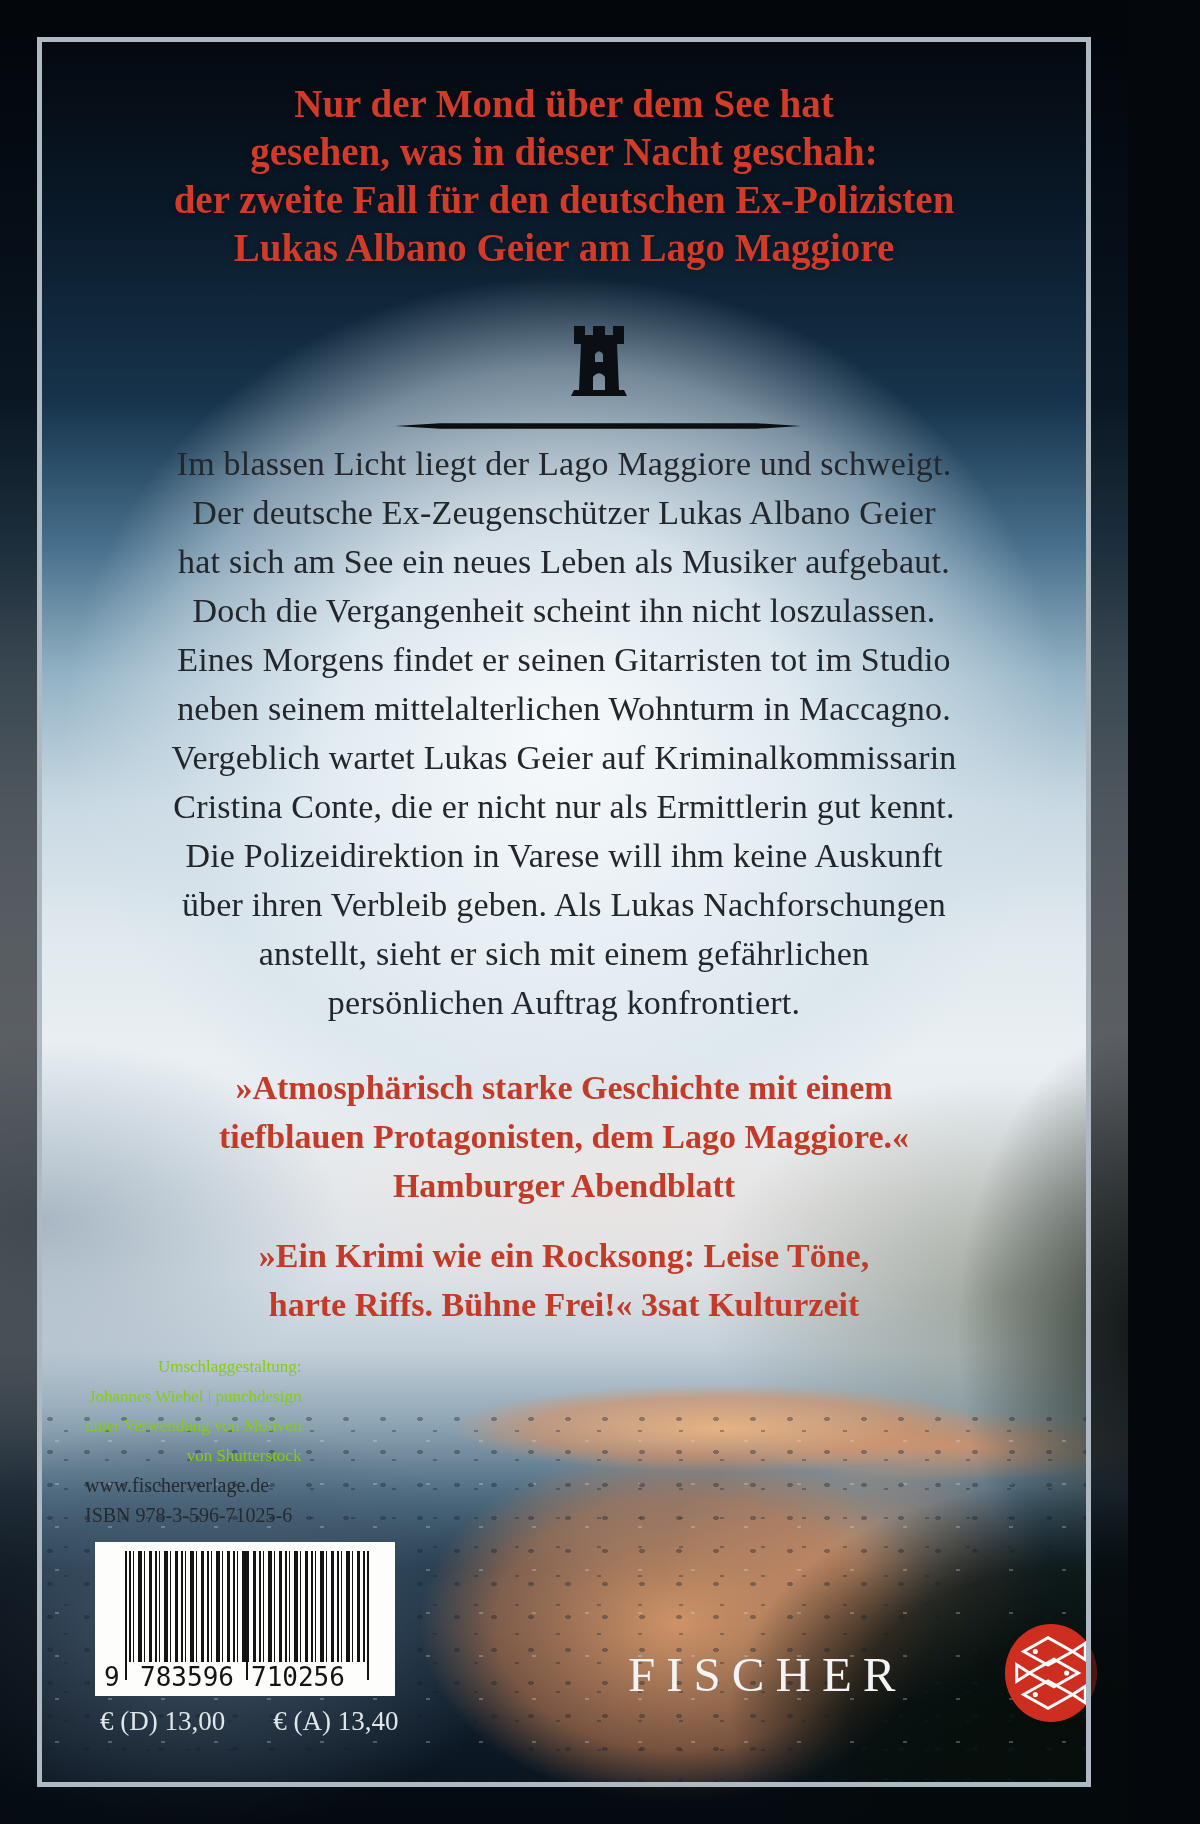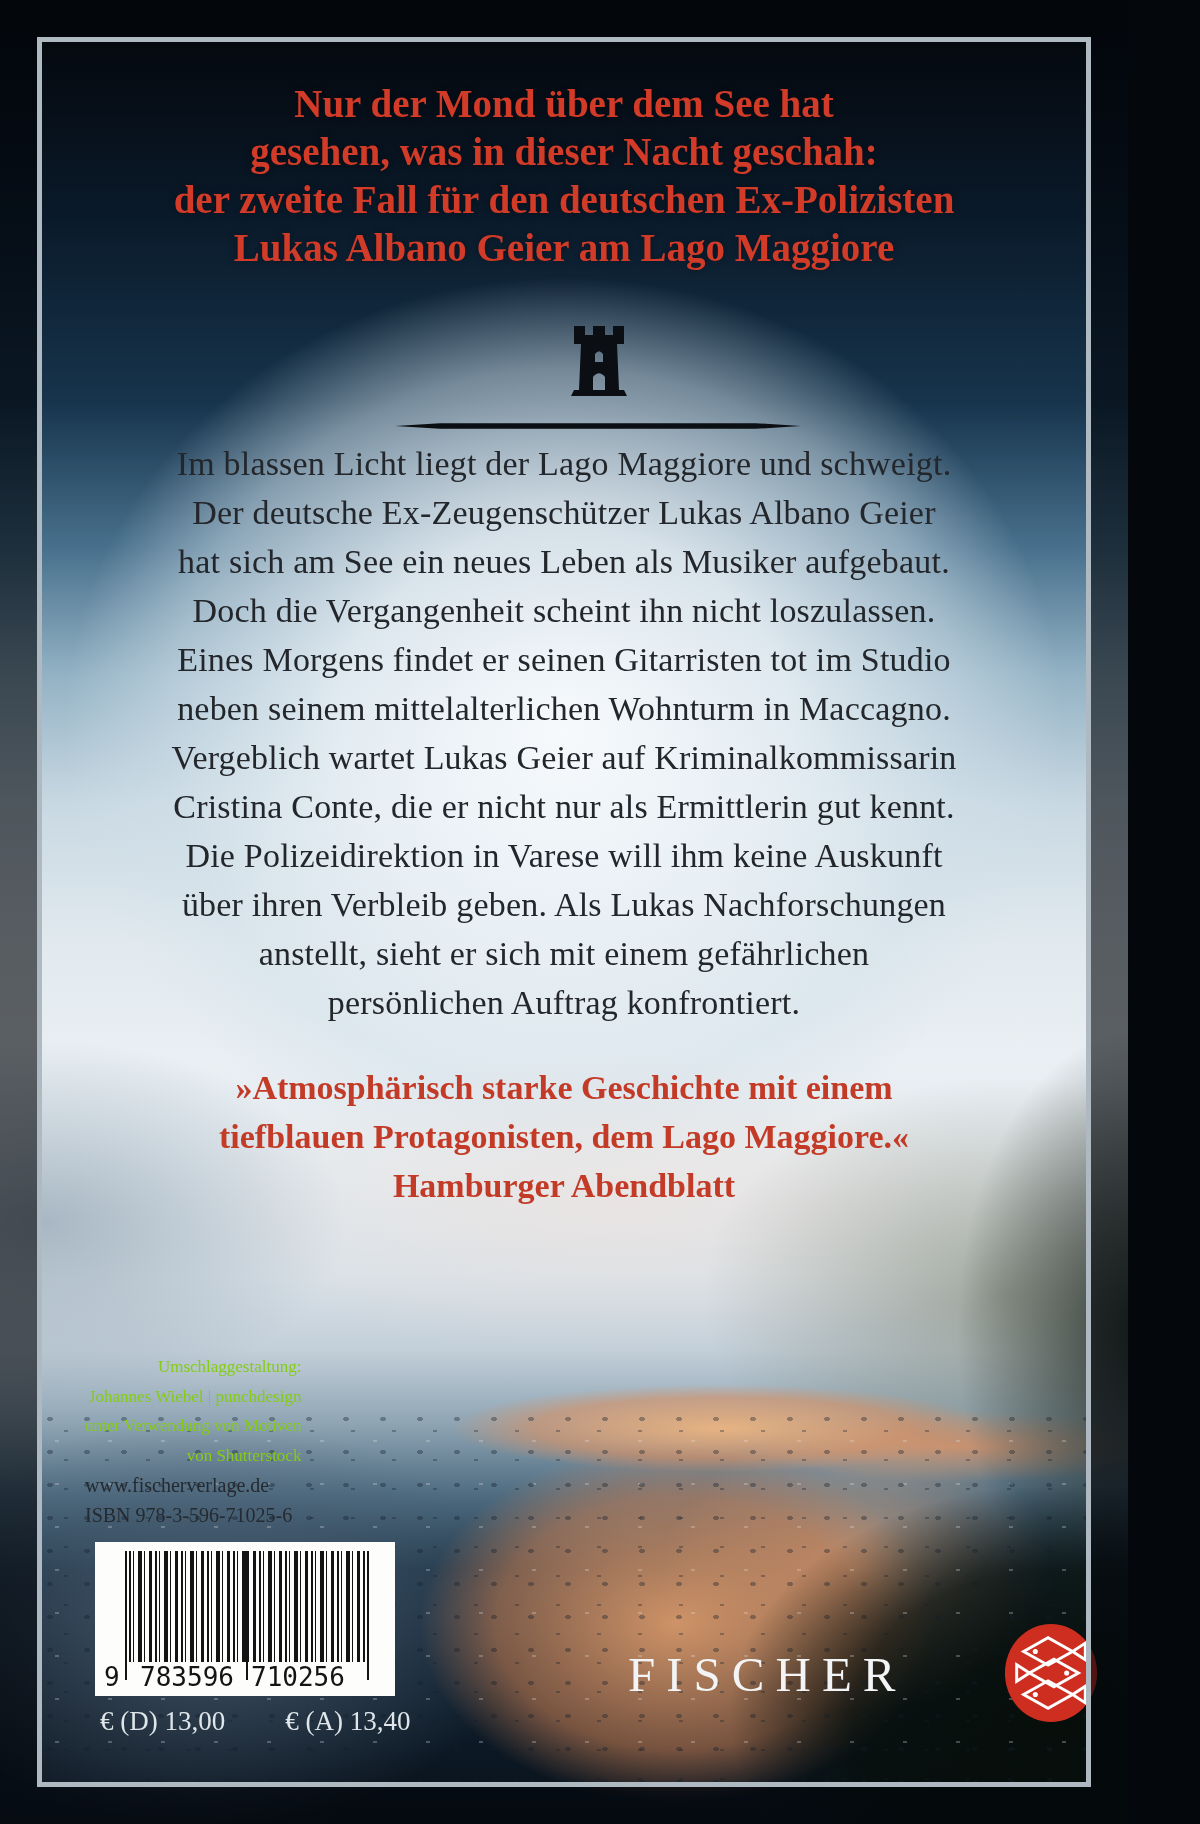--- a/index.html
+++ b/index.html
@@ -76,21 +76,21 @@
       #141414 15px 16px, #fdfdfc 16px 20px,
       #141414 20px 23px, #fdfdfc 23px 26px);
   }
   .guard{position:absolute;top:9px;width:2px;height:129px;background:#141414;}
   .g1{left:30px;} .g2{left:151px;} .g3{left:272px;}
   .bar-num{position:absolute;top:120px;font-family:"DejaVu Sans Mono", monospace;font-size:26px;color:#141414;}
   .bn-left{left:9px;}
   .bn-mid{left:36px;width:112px;text-align:center;}
   .bn-right{left:156px;width:112px;text-align:left;}
   
-  .prices{position:absolute;left:100px;top:1706px;font-size:27px;color:#dfe6ea;display:flex;gap:60px;justify-content:flex-end;}
+  .prices{position:absolute;left:100px;top:1706px;font-size:27px;color:#dfe6ea;display:flex;gap:48px;justify-content:flex-end;}
   .wordmark{
     position:absolute;left:628px;top:1646px;font-size:49px;letter-spacing:11px;
     color:#f2f4f5;font-weight:normal;
   }
   .fishlogo{position:absolute;left:1002px;top:1620px;width:98px;height:106px;}
 </style>
 </head>
 <body>
 
 <div class="cover">
@@ -127,20 +127,22 @@
 Vergeblich wartet Lukas Geier auf Kriminalkommissarin
 Cristina Conte, die er nicht nur als Ermittlerin gut kennt.
 Die Polizeidirektion in Varese will ihm keine Auskunft
 über ihren Verbleib geben. Als Lukas Nachforschungen
 anstellt, sieht er sich mit einem gefährlichen
 persönlichen Auftrag konfrontiert.</div>
 
   <div class="center-txt quote quote-1">»Atmosphärisch starke Geschichte mit einem
 tiefblauen Protagonisten, dem Lago Maggiore.«
 Hamburger Abendblatt</div>
+  <div class="center-txt quote quote-2">»Ein Krimi wie ein Rocksong: Leise Töne,
+harte Riffs. Bühne Frei!« 3sat Kulturzeit</div>
 
   <div class="credits">Umschlaggestaltung:
 Johannes Wiebel | punchdesign
 unter Verwendung von Motiven
 von Shutterstock</div>
 
   <div class="webline">
     <div>www.fischerverlage.de</div>
     <div>ISBN 978-3-596-71025-6</div>
   </div>

